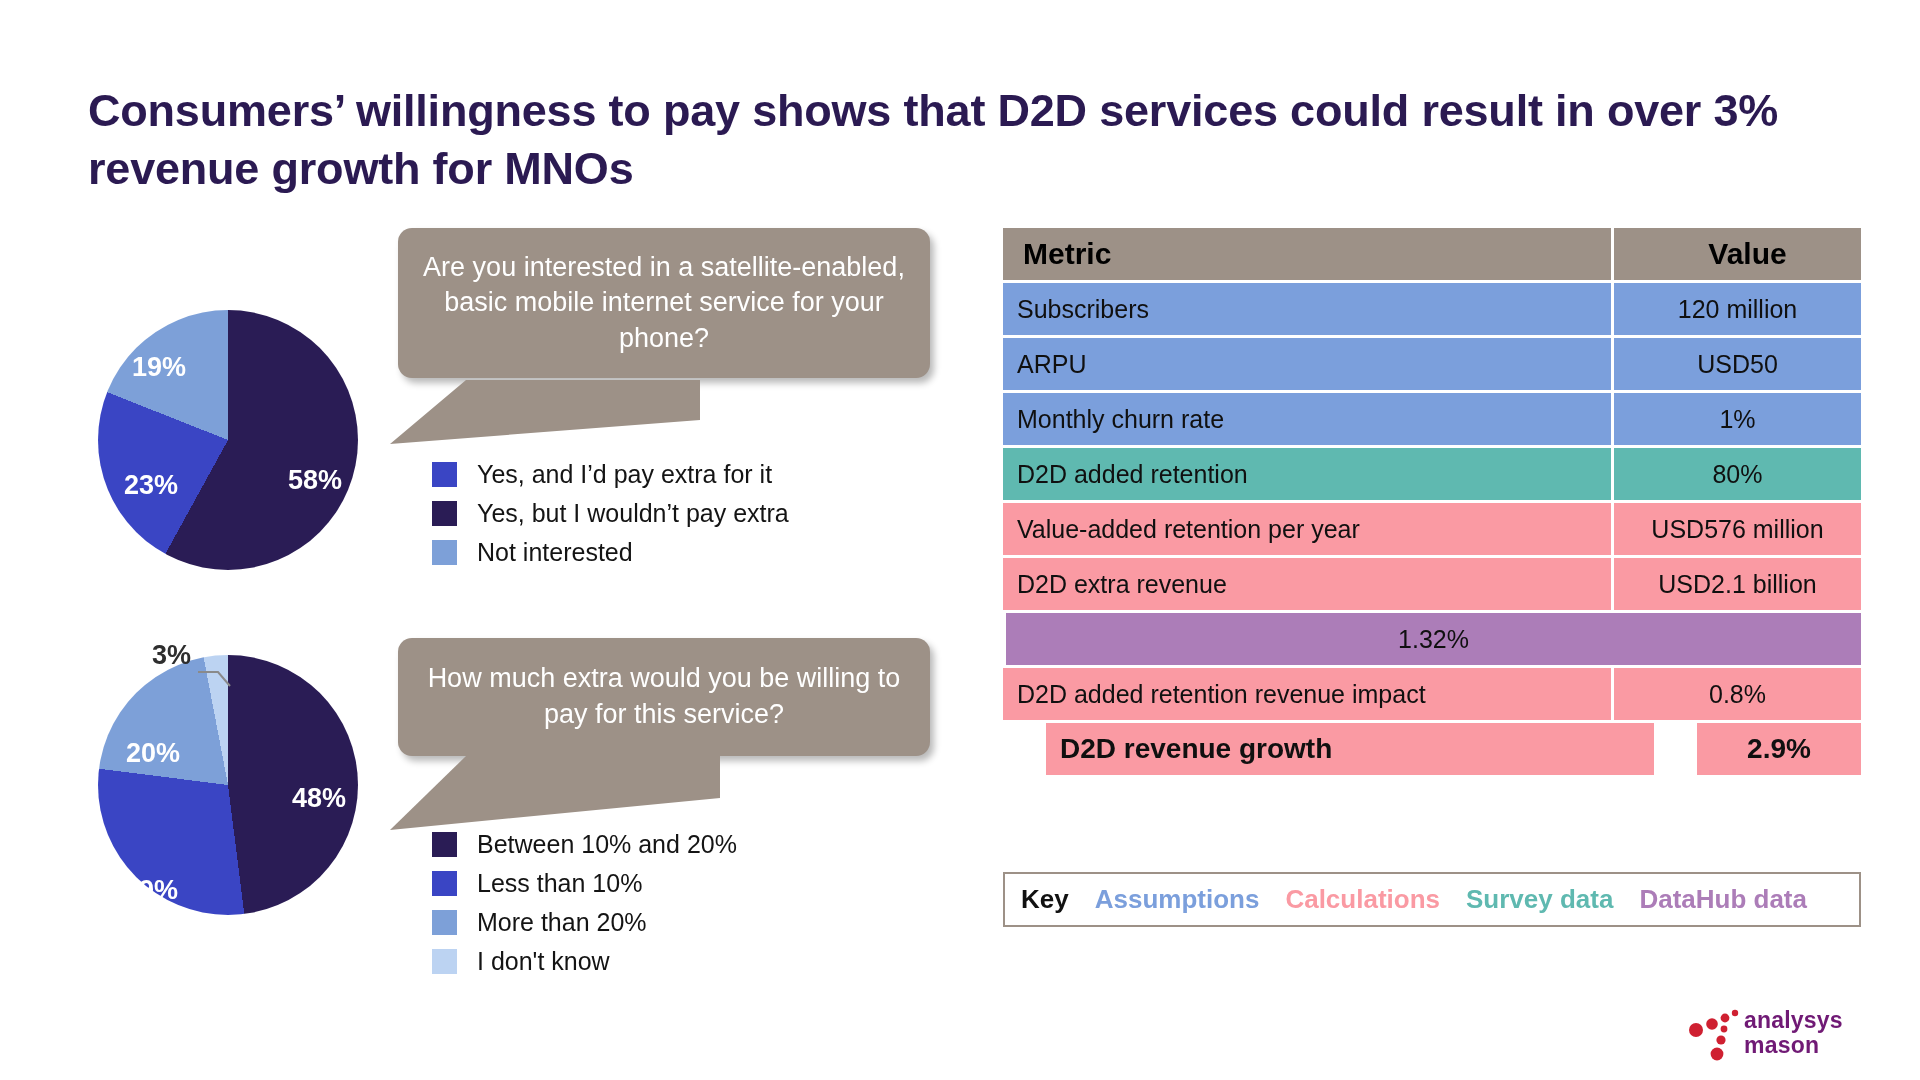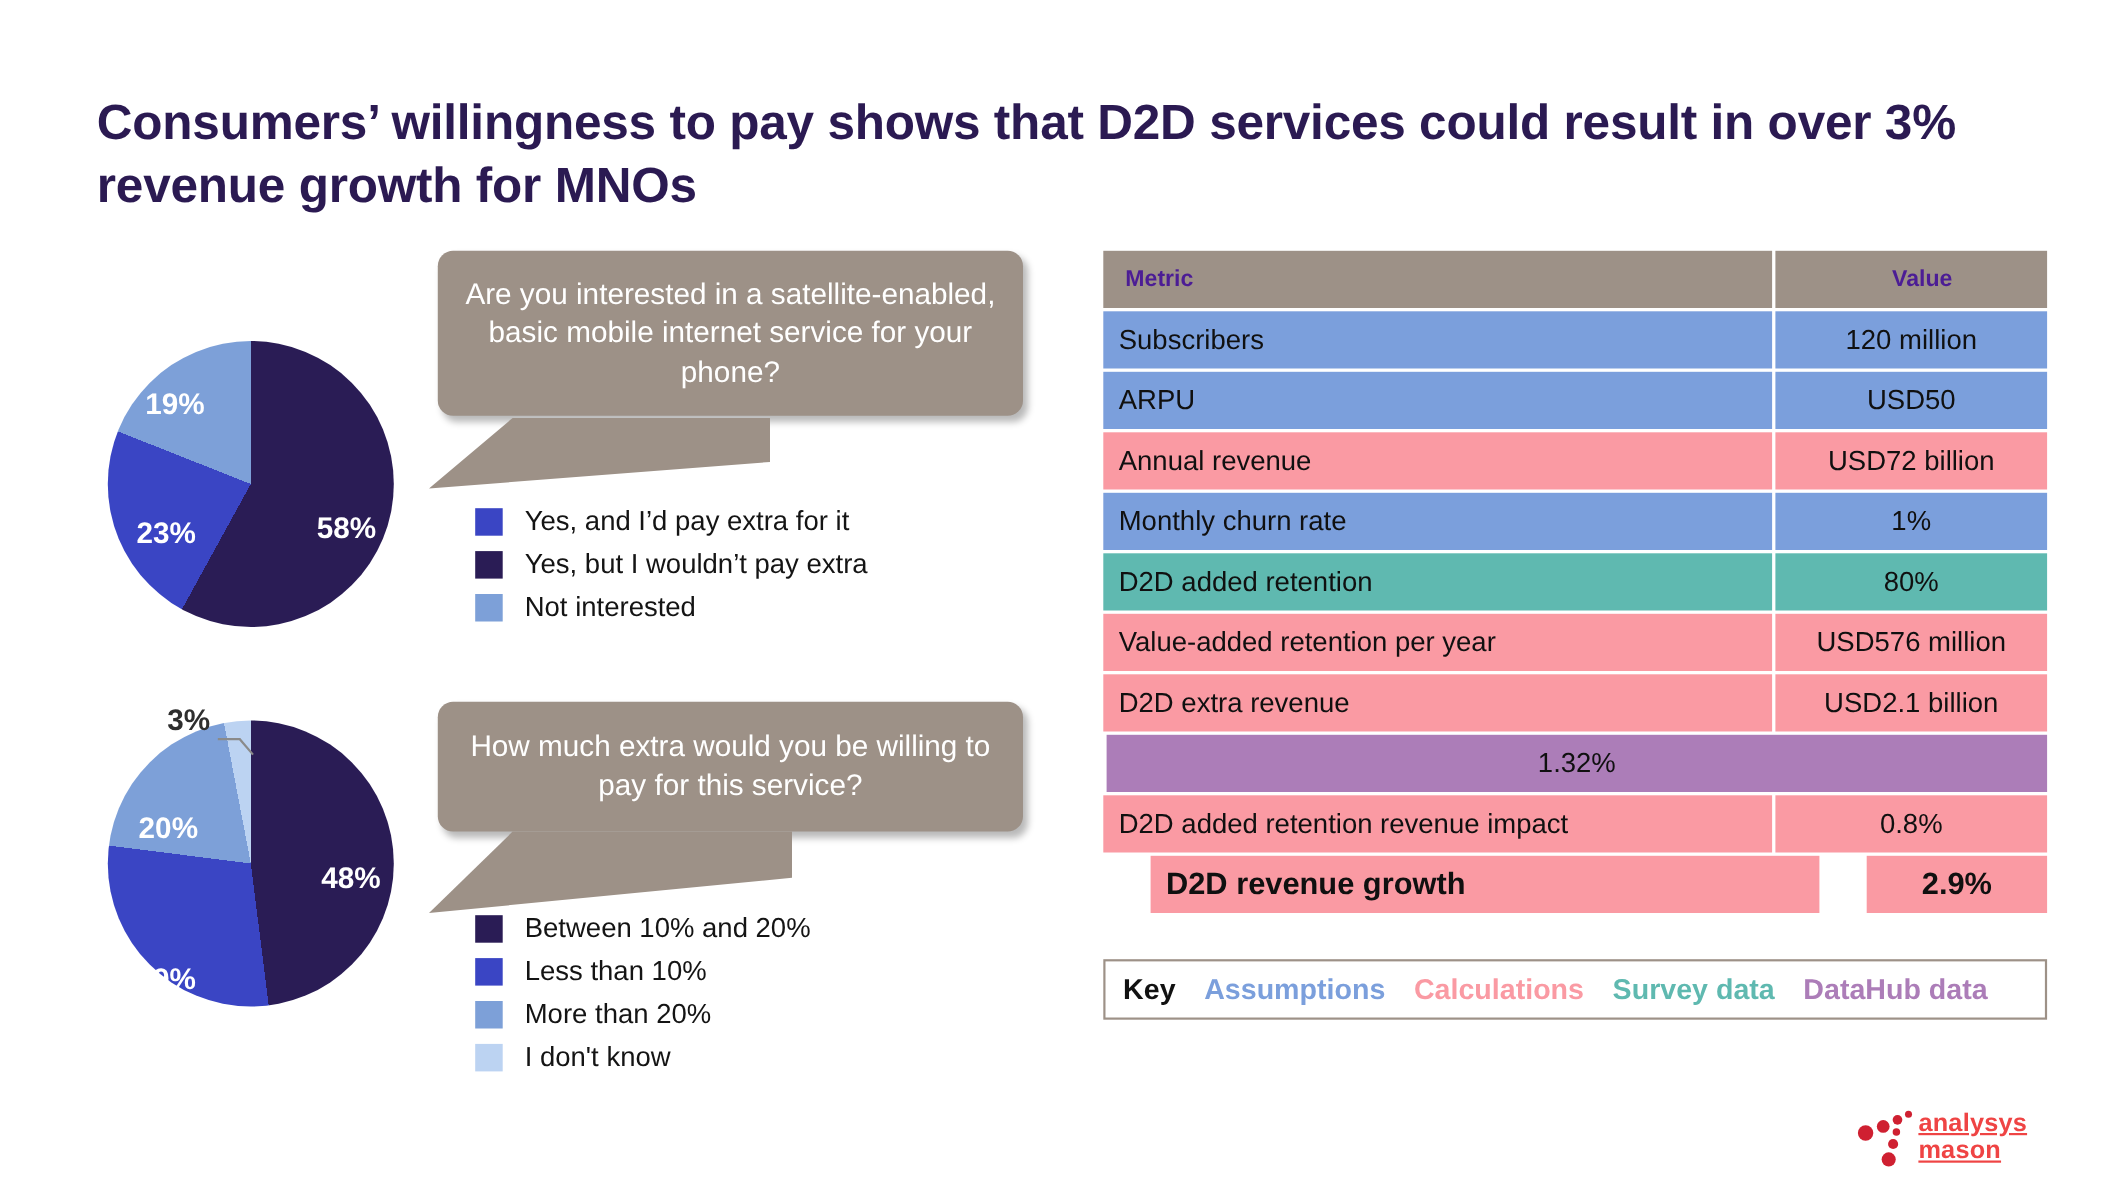--- a/index.html
+++ b/index.html
@@ -61,40 +61,40 @@
   .trow { display: flex; width: 100%; margin-bottom: 3px; }
   .tcell-metric {
     width: 608px; height: 52px; display: flex; align-items: center;
     padding-left: 14px; font-size: 25px; color: #101010;
   }
   .tcell-value {
     flex: 1; height: 52px; display: flex; align-items: center; justify-content: center;
     font-size: 25px; color: #101010; margin-left: 3px;
   }
   .trow.header .tcell-metric,
-  .trow.header .tcell-value { color: #4c1d95; font-weight: bold; font-size: 21px; padding-left: 20px; }
+  .trow.header .tcell-value { color: #000000; font-weight: bold; font-size: 30px; padding-left: 20px; }
   .trow.total .tcell-metric,
   .trow.total .tcell-value { font-weight: bold; font-size: 28px; margin-left: 43px; }
 
   
   .keybox {
     position: absolute; left: 1003px; top: 872px;
     width: 858px; height: 55px;
     border: 2px solid #9d9187; background: #ffffff;
     display: flex; align-items: center; padding-left: 16px;
   }
   .key-title { font-size: 26px; font-weight: bold; color: #111; }
   .key-item { font-size: 26px; font-weight: bold; margin-left: 26px; }
 
   
   .logo { position: absolute; left: 1688px; top: 1004px; width: 178px; height: 62px; }
   .logo-text { position: absolute; left: 56px; top: 4px; }
   .logo-line {
-    font-size: 23px; font-weight: bold; color: #ef4444;
-    letter-spacing: 0.2px; line-height: 1.08; text-decoration: underline;
+    font-size: 23px; font-weight: bold; color: #701a75;
+    letter-spacing: 0.2px; line-height: 1.08;
   }
 </style>
 </head>
 <body>
 
 <div class="slide">
 
   <div class="title">Consumers’ willingness to pay shows that D2D services could result in over 3% revenue growth for MNOs</div>
 
   <div class="pie" id="pie1" style="left: 98px; top: 310px; width: 260px; height: 260px; background: conic-gradient(rgb(42, 28, 85) 0deg, rgb(42, 28, 85) 208.8deg, rgb(58, 69, 196) 208.8deg, rgb(58, 69, 196) 291.6deg, rgb(125, 160, 216) 291.6deg, rgb(125, 160, 216) 360deg);"></div>
@@ -161,24 +161,20 @@
       <div class="tcell-value" style="background:#9d9187">Value</div>
     </div>
     <div id="table-body">
         <div class="trow">
           <div class="tcell-metric" style="background: rgb(123, 159, 220);">Subscribers</div>
           <div class="tcell-value" style="background: rgb(123, 159, 220);">120 million</div>
         </div>
         <div class="trow">
           <div class="tcell-metric" style="background: rgb(123, 159, 220);">ARPU</div>
           <div class="tcell-value" style="background: rgb(123, 159, 220);">USD50</div>
-        </div>
-        <div class="trow">
-          <div class="tcell-metric" style="background: rgb(250, 154, 163);">Annual revenue</div>
-          <div class="tcell-value" style="background: rgb(250, 154, 163);">USD72 billion</div>
         </div>
         <div class="trow">
           <div class="tcell-metric" style="background: rgb(123, 159, 220);">Monthly churn rate</div>
           <div class="tcell-value" style="background: rgb(123, 159, 220);">1%</div>
         </div>
         <div class="trow">
           <div class="tcell-metric" style="background: rgb(95, 185, 176);">D2D added retention</div>
           <div class="tcell-value" style="background: rgb(95, 185, 176);">80%</div>
         </div>
         <div class="trow">

